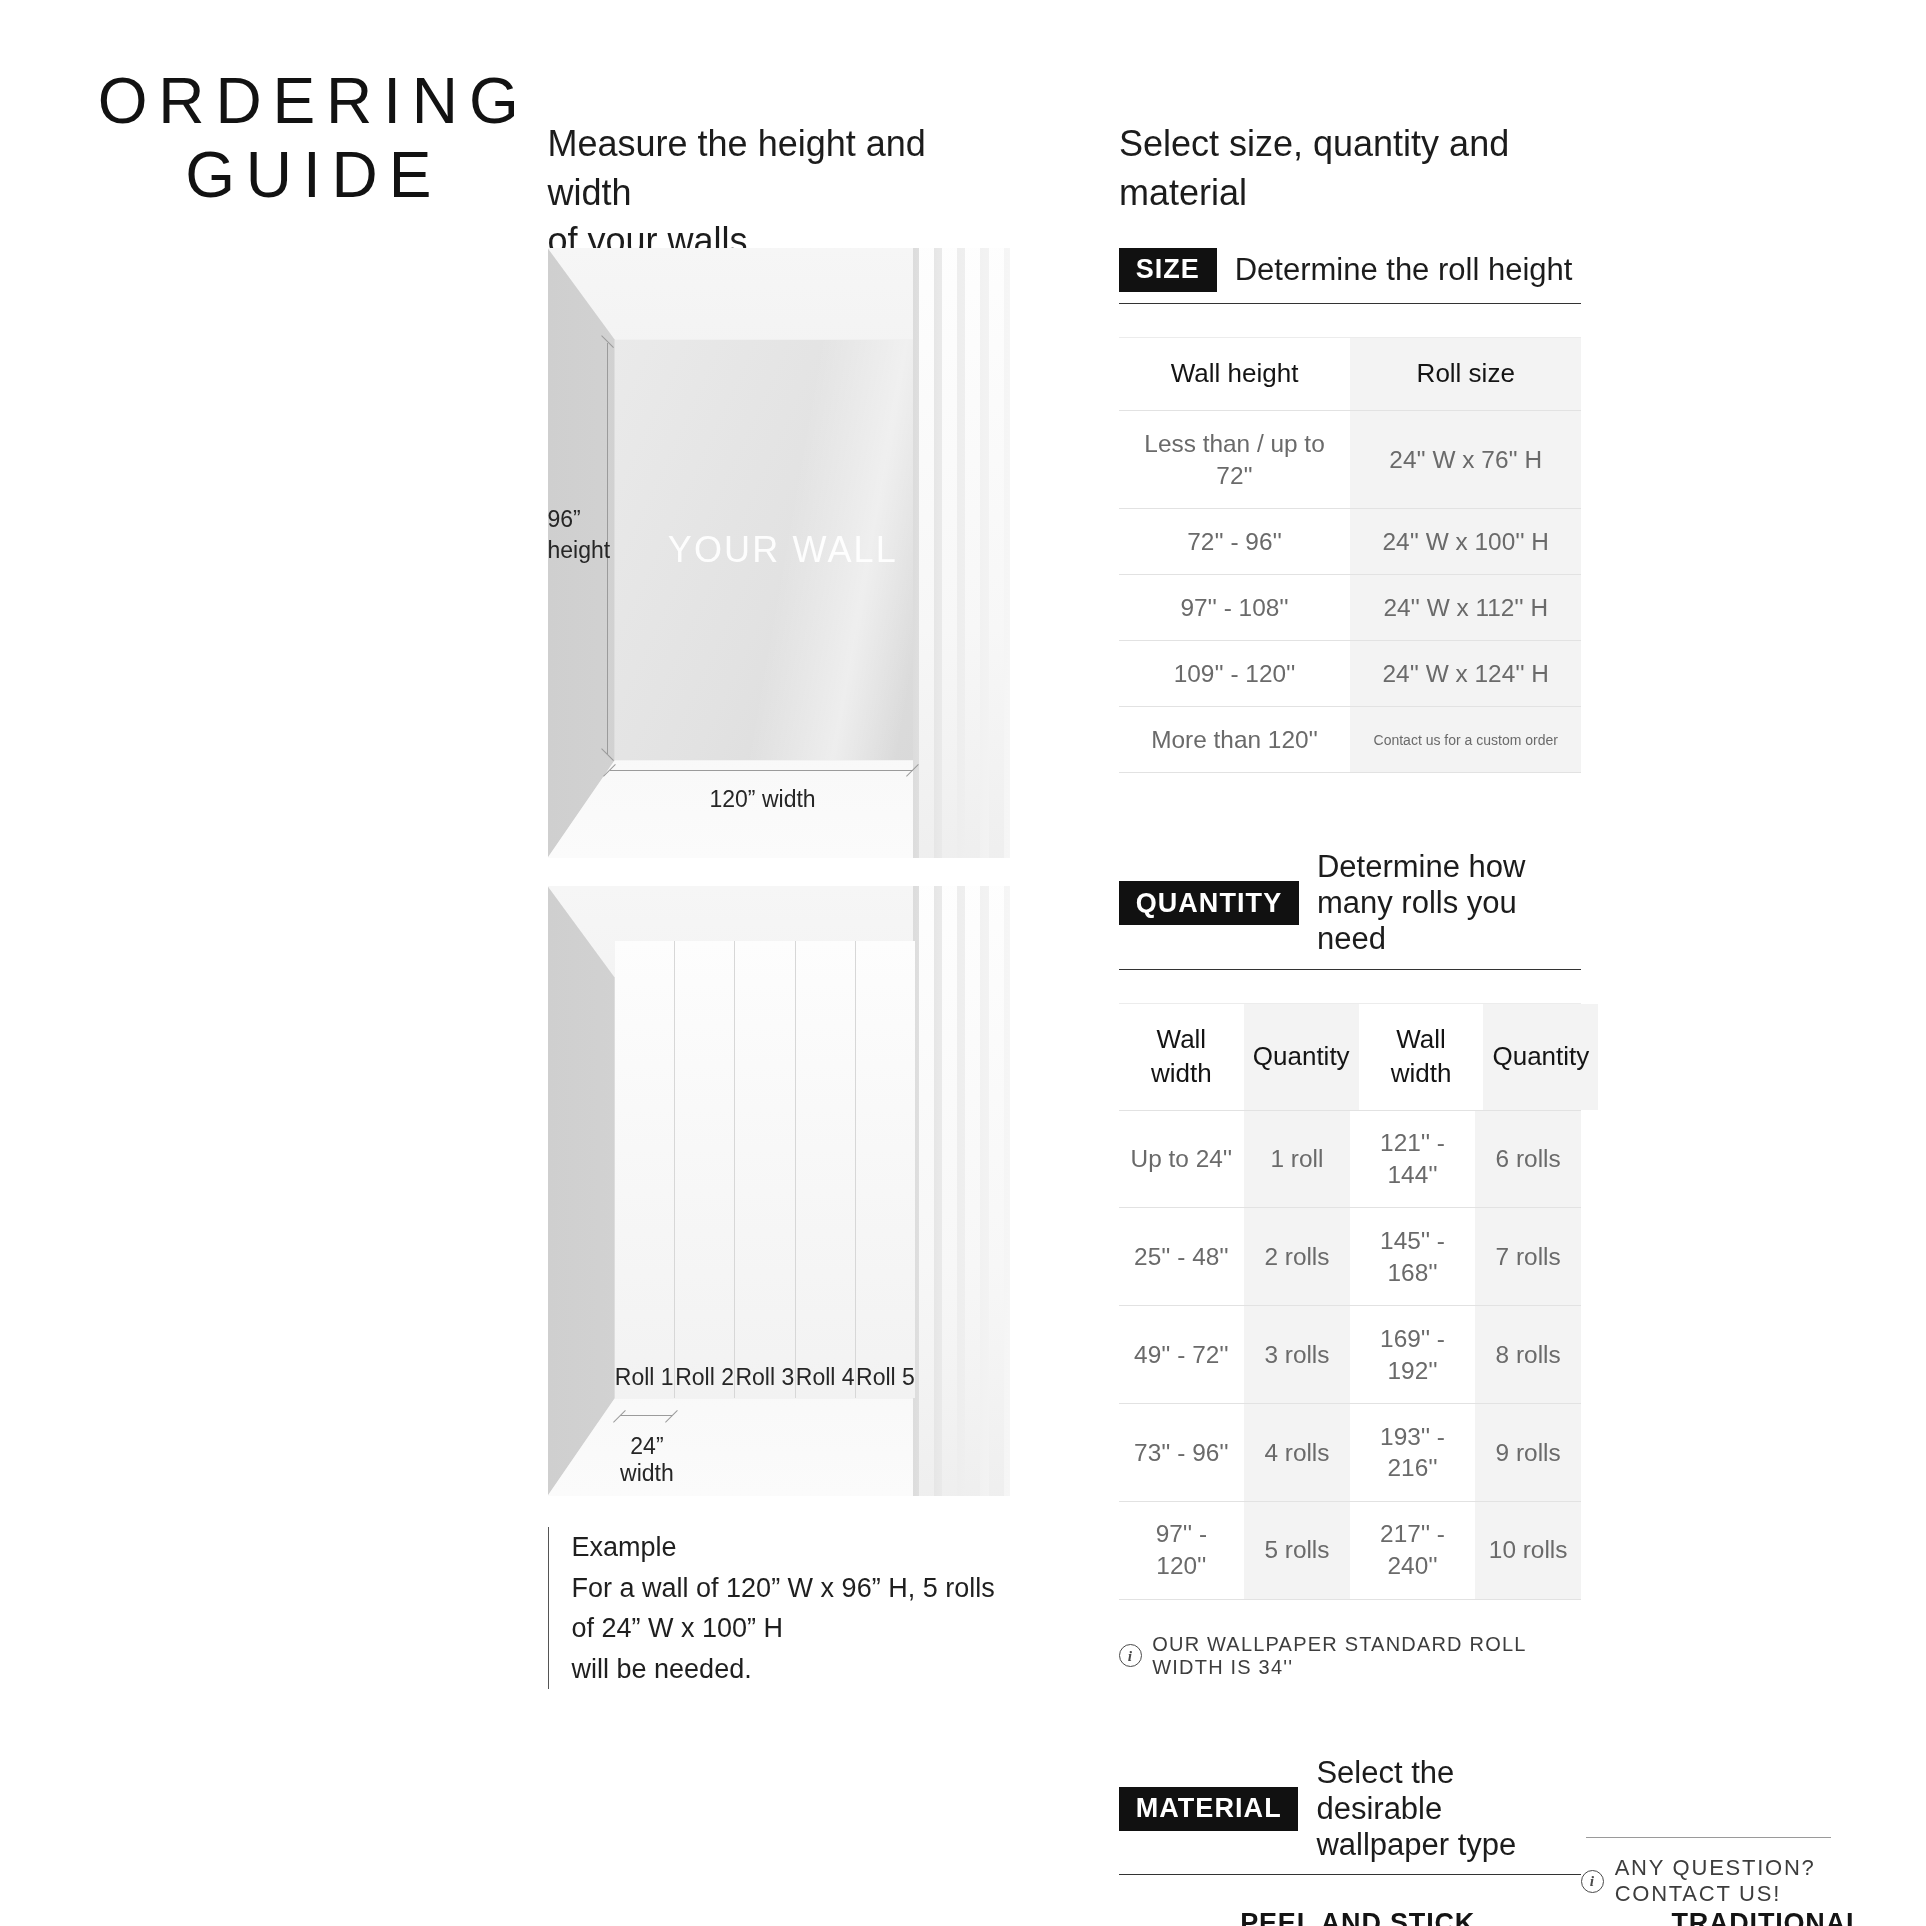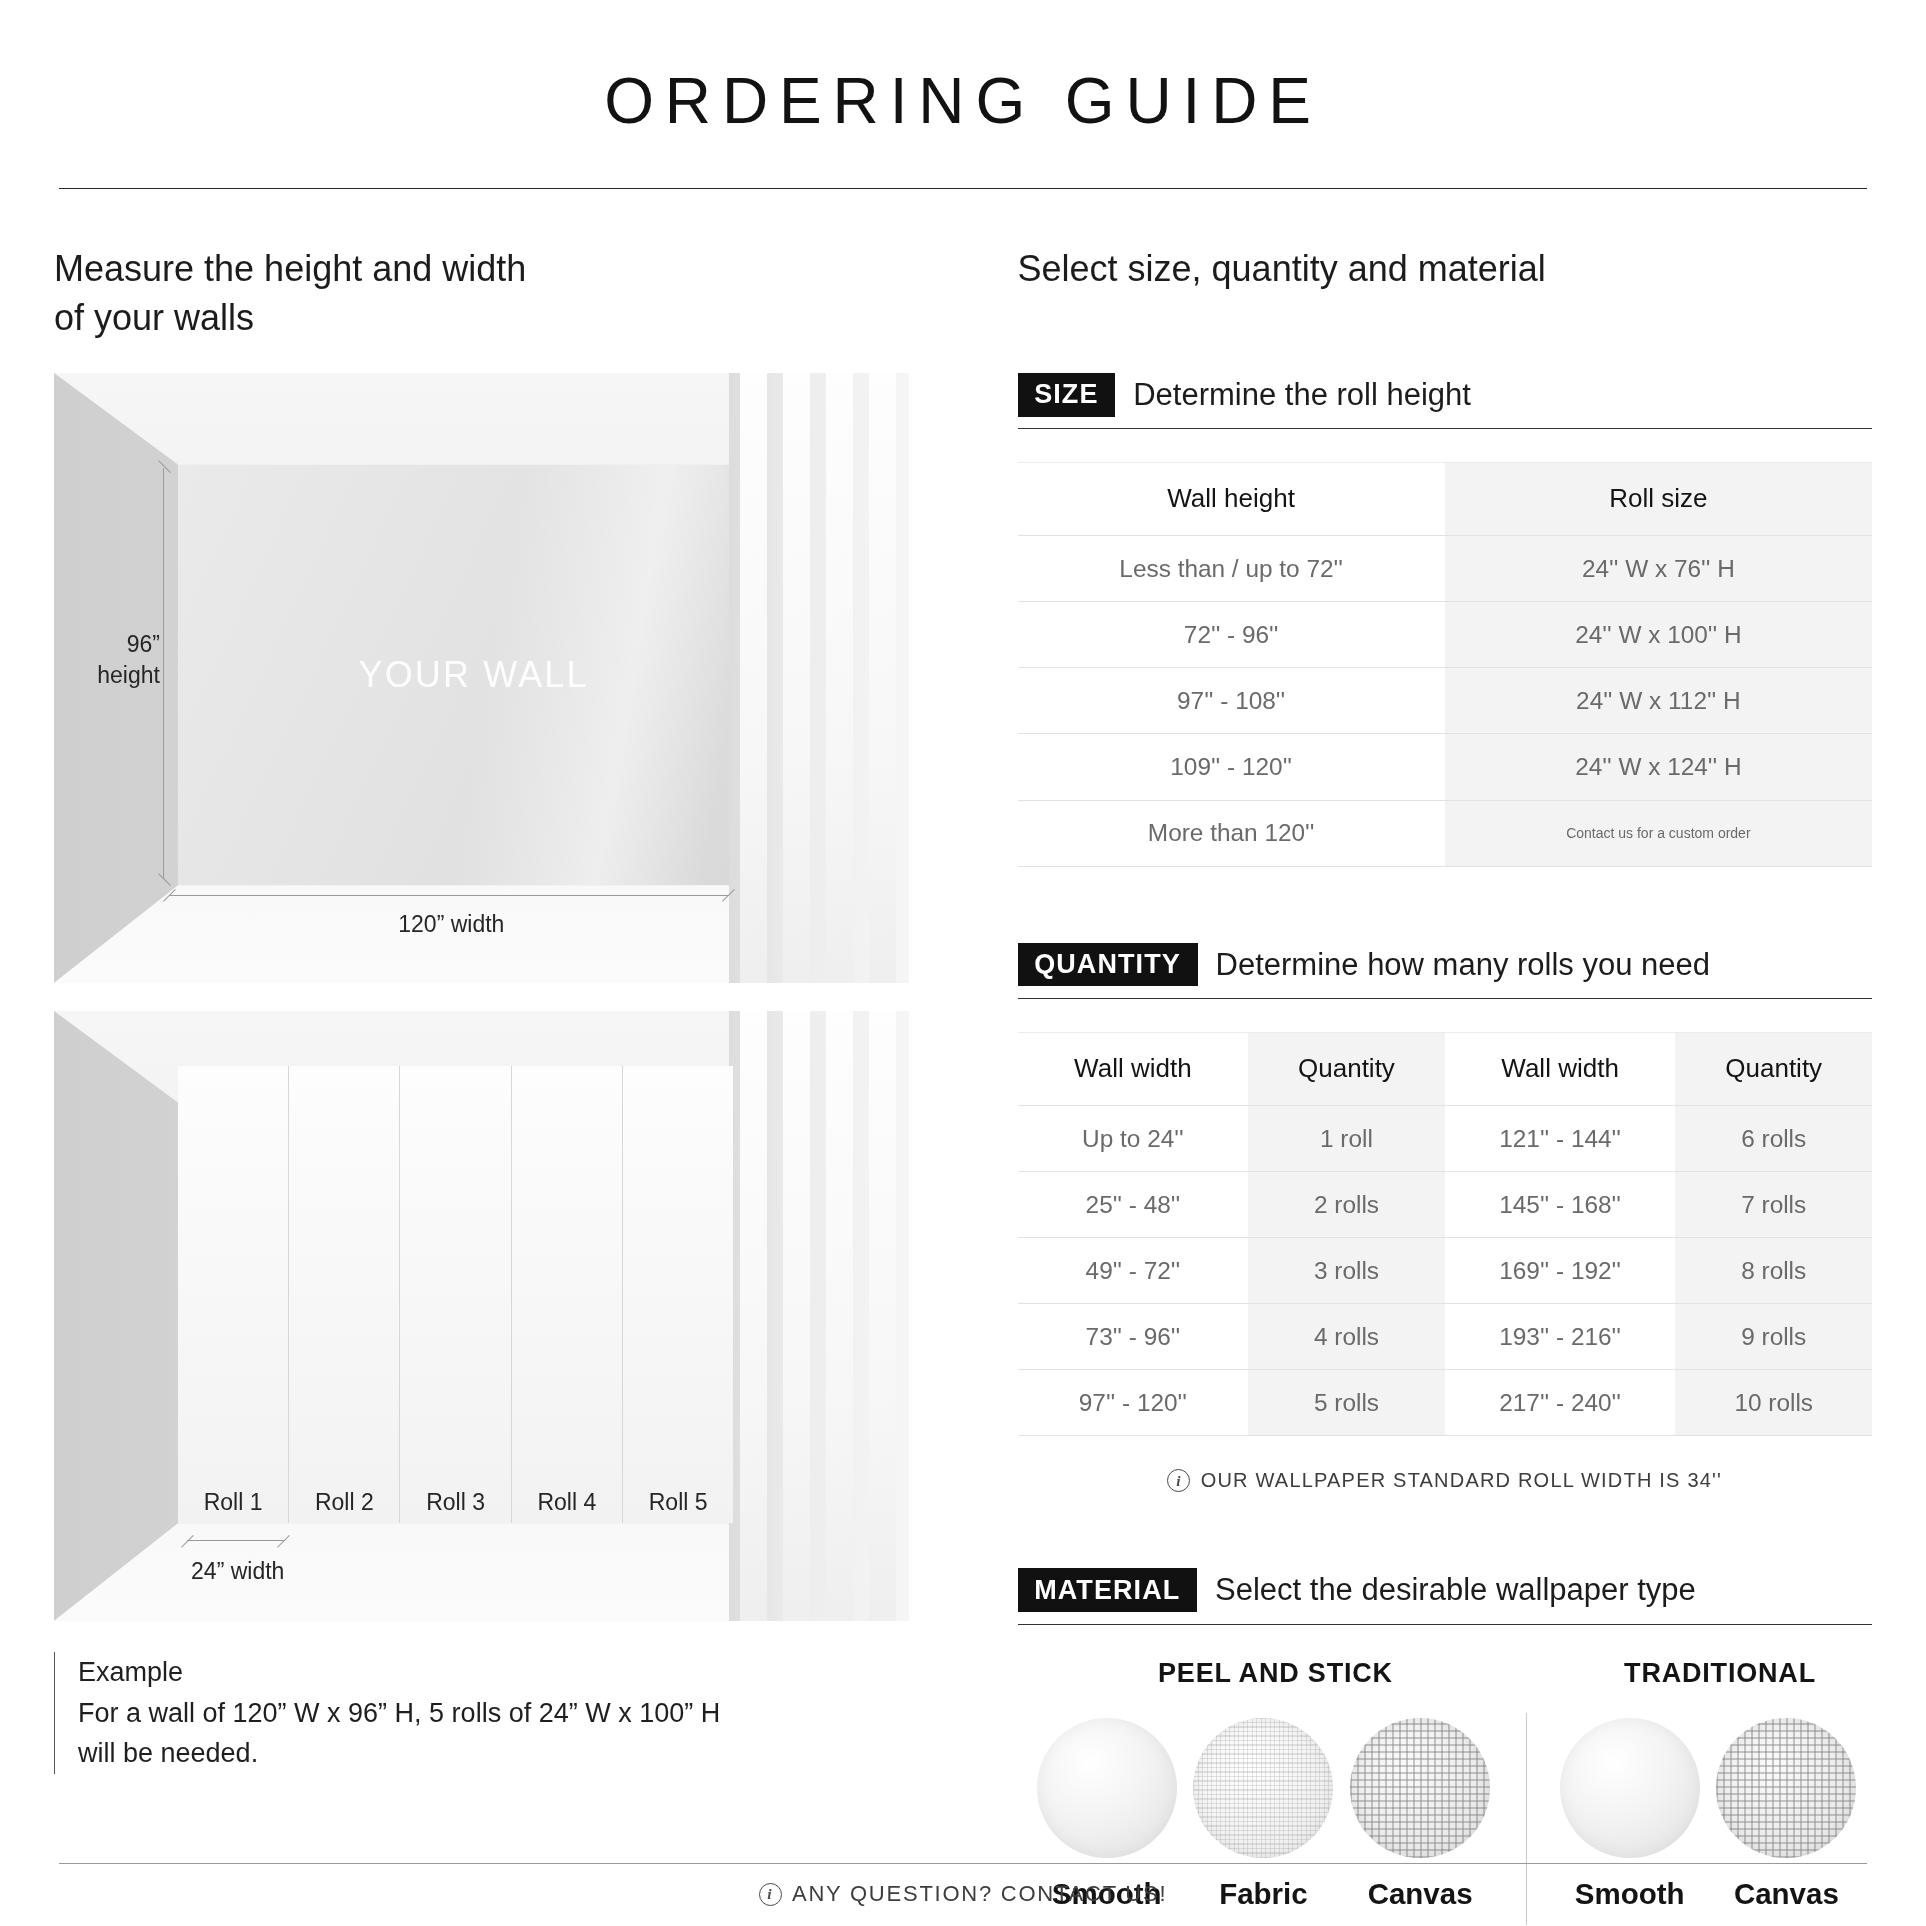--- a/index.html
+++ b/index.html
@@ -1,17 +1,17 @@
 <!DOCTYPE html>
 <html style="font-size:10.3px"><head>
 <meta charset="utf-8">
 <style>
   * { margin:0; padding:0; box-sizing:border-box; }
   html,body { width:1926px; height:1926px; background:#ffffff; font-family:"Liberation Sans", sans-serif; color:#1c1c1c; }
-  .page { width:1926px; height:1926px; padding:64px 54px 19px; display:flex; flex-direction:column; overflow:hidden; }
+  .page { width:1926px; height:1926px; padding:64px 90px 19px; display:flex; overflow:hidden; }
 
   
   .page-title { text-align:center; font-size:64px; font-weight:500; letter-spacing:0.17em; color:#121212; margin-bottom:50px; }
   .title-rule { border:none; border-top:1.3px solid #2a2a2a; margin:0 5.1px; }
 
   
   .columns { display:flex; gap:109px; margin-top:56px; flex:1 1 auto; min-height:0; }
   .col { flex:1 1 0; min-width:0; }
   .col-heading { height:128px; font-size:36px; font-weight:400; line-height:1.35; text-align:left; color:#1c1c1c; }
 
@@ -25,21 +25,21 @@
   .r-backwall::after { content:""; position:absolute; inset:0; background:linear-gradient(100deg, rgba(255,255,255,0) 55%, rgba(255,255,255,0.5) 78%, rgba(255,255,255,0) 95%); pointer-events:none; }
   .wall-label { font-size:36px; font-weight:400; letter-spacing:0.06em; color:rgba(255,255,255,0.93); z-index:2;margin-left:36px; }
   .r-window { position:absolute; left:79%; right:0; top:0; bottom:0; background:linear-gradient(90deg,#dcdcdc 0%,#ececec 35%,#f6f6f6 100%); overflow:hidden; }
   .pane { position:absolute; top:-12%; height:124%; width:15%; background:linear-gradient(180deg,#ffffff 0%,#f7f7f7 60%,#ececec 100%); transform:skewY(-7deg); }
   .pane.p1{ left:6%; } .pane.p2{ left:30%; } .pane.p3{ left:54%; } .pane.p4{ left:78%; }
 
   
   .dim-v { position:absolute; left:12.8%; top:15.5%; height:67.5%; width:0; border-left:1.3px solid #9b9b9b; }
   .dim-v::before,.dim-v::after { content:""; position:absolute; left:-8.3px; width:16.7px; height:1.3px; background:#9b9b9b; transform:rotate(45deg); }
   .dim-v::before{ top:-1.3px; } .dim-v::after{ bottom:-1.3px; }
-  .dim-v-label { position:absolute; left:0; width:12.4%; top:47%; transform:translateY(-50%); text-align:right; font-size:23px; line-height:1.35; color:#262626; }
+  .dim-v-label { position:absolute; left:0; width:12.4%; top:47%; transform:translateY(-50%); text-align:left; font-size:23px; line-height:1.35; color:#262626; }
   .dim-h { position:absolute; left:13.5%; width:65.5%; top:85.5%; height:0; border-top:1.3px solid #9b9b9b; }
   .dim-h::before,.dim-h::after { content:""; position:absolute; top:-8.3px; width:1.3px; height:16.7px; background:#9b9b9b; transform:rotate(45deg); }
   .dim-h::before{ left:-0.6px; } .dim-h::after{ right:-0.6px; }
   .dim-h-label { position:absolute; left:14%; width:65%; top:88.2%; text-align:center; font-size:23px; color:#262626; }
 
   
   .panels { position:absolute; left:14.5%; top:9%; width:65%; height:75%; display:flex; }
   .panel { flex:1 1 0; position:relative; background:linear-gradient(180deg,#fdfdfd,#f2f2f2); border-right:1.3px solid #d7d7d7; }
   .panel:last-child { border-right:none; }
   .panel-label { position:absolute; bottom:7.7px; width:100%; text-align:center; font-size:23px; color:#262626; }

